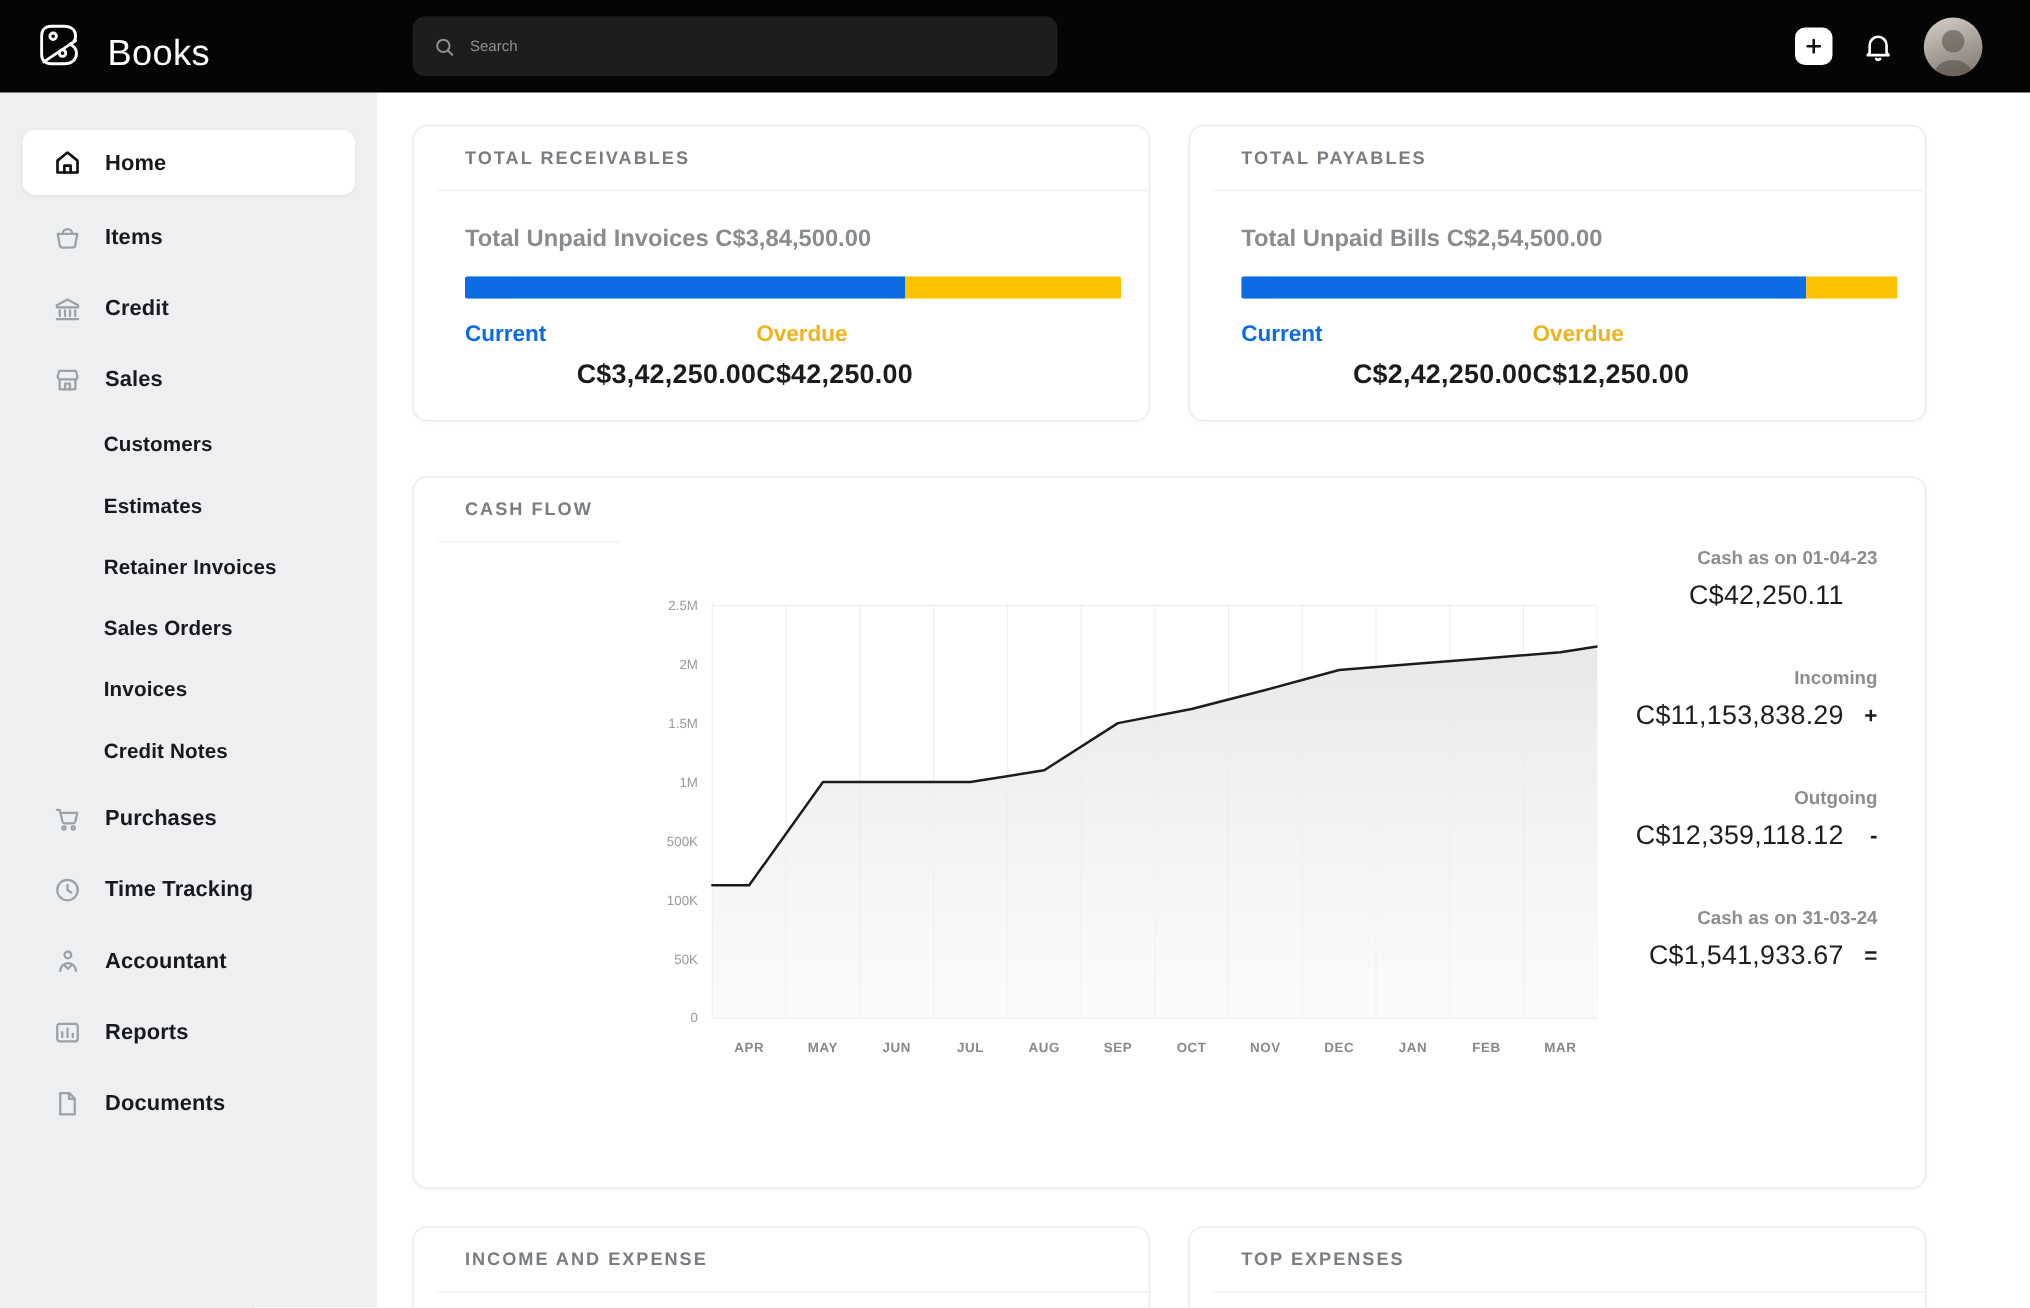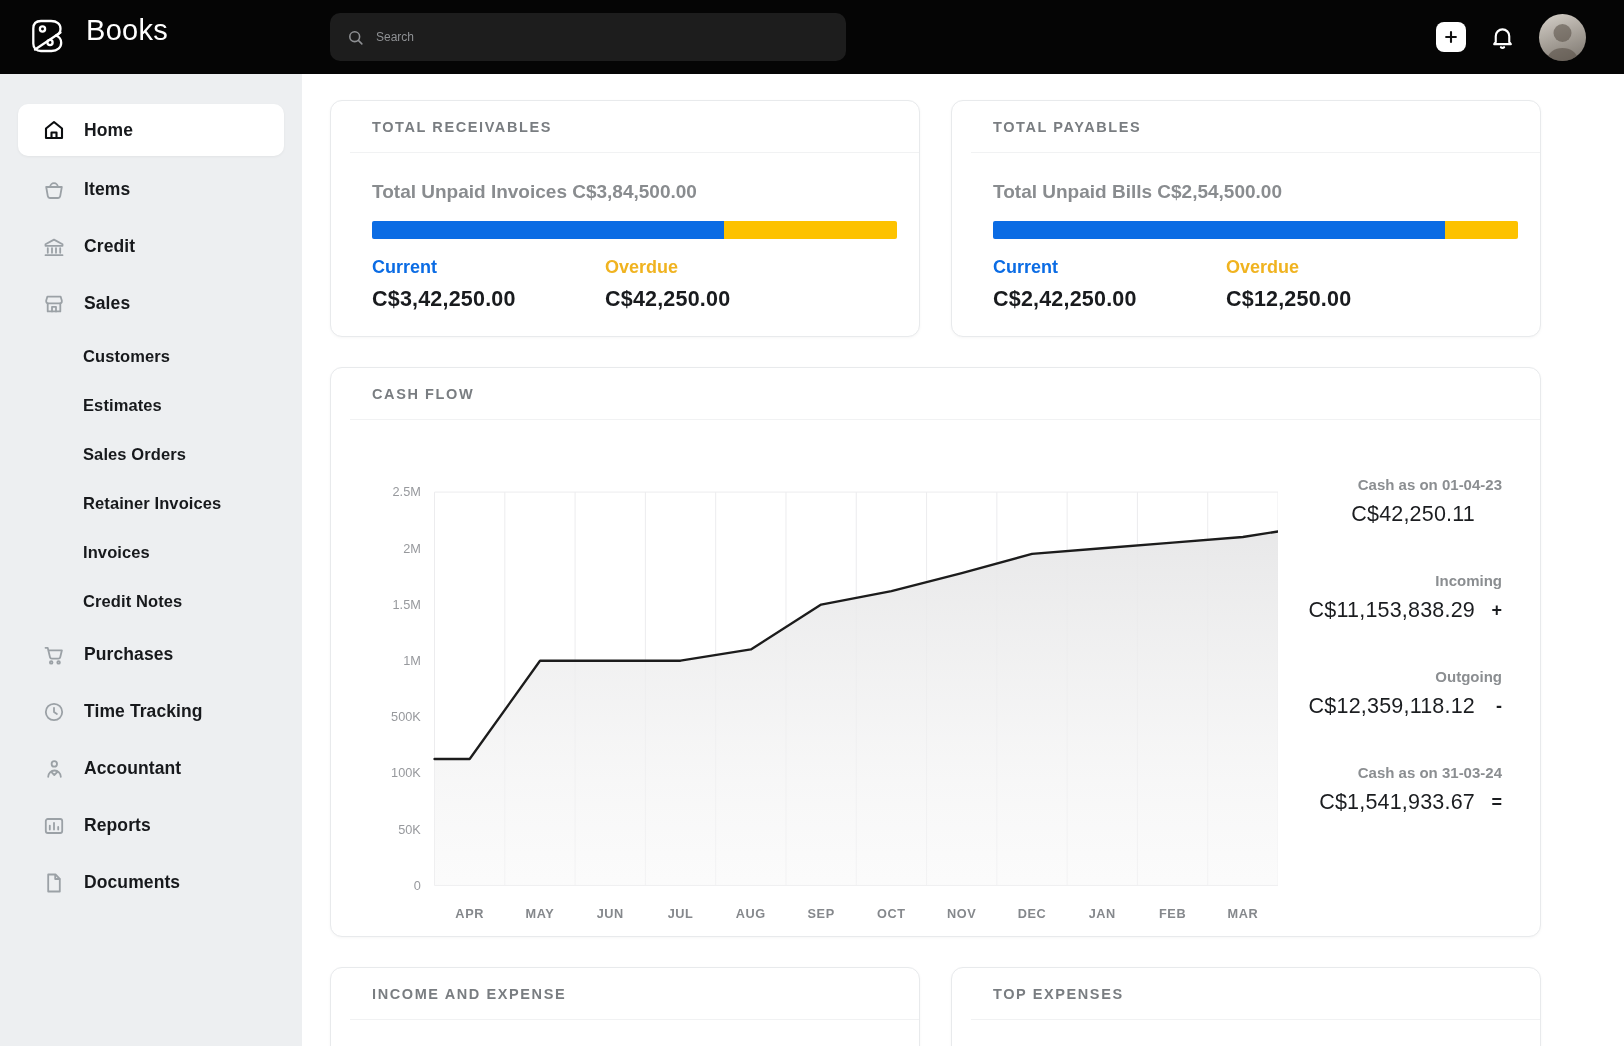--- a/index.html
+++ b/index.html
@@ -1,21 +1,21 @@
 <!DOCTYPE html>
 <html><head>
 <meta charset="utf-8">
 <style>
   * { margin:0; padding:0; box-sizing:border-box; }
   html,body { width:1624px; height:1046px; overflow:hidden; background:#fff;
               font-family:"Liberation Sans","DejaVu Sans",sans-serif; }
 
   
   .topbar { position:relative; height:74px; background:#050505; display:flex; align-items:center; }
-  .logo { display:flex; align-items:flex-start; gap:15px; padding-left:25px; }
+  .logo { display:flex; align-items:flex-end; gap:15px; padding-left:25px; }
   .logo-icon { width:46px; height:46px; display:flex; }
   .logo-text { color:#fff; font-size:29px; font-weight:500; letter-spacing:.3px; }
   .search { position:absolute; left:330px; top:13px; width:516px; height:48px; background:#1d1d1d;
             border-radius:10px; display:flex; align-items:center; gap:11px; padding:0 16px; }
   .search svg { flex-shrink:0; }
   .search input { background:transparent; border:none; outline:none; color:#cfcfcf; font-size:12px;
                   width:100%; font-family:inherit; }
   .search input::placeholder { color:#8e9093; }
   .top-actions { position:absolute; right:38px; top:0; height:100%; display:flex; align-items:center; gap:23px; }
   .plus-btn { width:30px; height:30px; background:#fff; border-radius:8px; display:flex;
@@ -50,24 +50,24 @@
   .summary-card { height:237px; }
   .card-body { padding:20px 22px; }
   .unpaid-line { font-size:19px; color:#898c8f; margin:8px 0 18px;font-weight:bold; }
   .pbar { display:flex; height:18px; border-radius:2px; overflow:hidden; }
   .pbar .seg-cur { height:100%; }
   .pbar .seg-ovd { height:100%; flex:1; }
   .amt-row { display:flex; margin-top:18px; }
   .amt-col { width:233px; }
   .amt-col:last-child { width:auto; }
   .amt-label { font-size:18px; font-weight:600; }
-  .amt-value { font-size:21.5px; font-weight:700; color:#191b1e; margin-top:9px; letter-spacing:.2px; }
-
-  
-  .cashflow-card { margin-top:30px; height:570px; display:flex; flex-direction:column; }
+  .amt-value { font-size:21.5px; font-weight:700; color:#191b1e; margin-top:9px; letter-spacing:.2px;text-align:right; }
+
+  
+  .cashflow-card { margin-top:44px; height:570px; display:flex; flex-direction:row; }
   .cf-body { flex:1; display:flex; }
   .chart-wrap { flex:1; padding:10px 0 0 18px; }
   svg.cashflow { width:100%; height:498px; display:block; }
   .ytick { font-size:13px; fill:#97999d; }
   .xtick { font-size:13px; font-weight:700; fill:#85888c; letter-spacing:.6px; }
   .grid-v, .grid-h { stroke:#ececee; stroke-width:1; }
   .cf-line { fill:none; stroke:#1c1c1c; stroke-width:2.4; stroke-linejoin:round; stroke-linecap:round; }
   .cf-stats { width:262px; flex-shrink:0; padding:56px 38px 0 0; text-align:right; }
   .stat { margin-bottom:45px; }
   .stat-label { font-size:15px; font-weight:700; color:#8b8e91; }
@@ -165,24 +165,24 @@
         </span>
         <span class="lbl">Sales</span>
       </div>
       <div class="side-item sub">
         <span class="lbl">Customers</span>
       </div>
       <div class="side-item sub">
         <span class="lbl">Estimates</span>
       </div>
       <div class="side-item sub">
+        <span class="lbl">Retainer Invoices</span>
+      </div>
+      <div class="side-item sub">
         <span class="lbl">Sales Orders</span>
-      </div>
-      <div class="side-item sub">
-        <span class="lbl">Retainer Invoices</span>
       </div>
       <div class="side-item sub">
         <span class="lbl">Invoices</span>
       </div>
       <div class="side-item sub">
         <span class="lbl">Credit Notes</span>
       </div>
       <div class="side-item">
         <span class="icn">
           <svg viewBox="0 0 24 24" width="24" height="24" fill="none" stroke="currentColor" stroke-width="1.8" stroke-linecap="round" stroke-linejoin="round">

